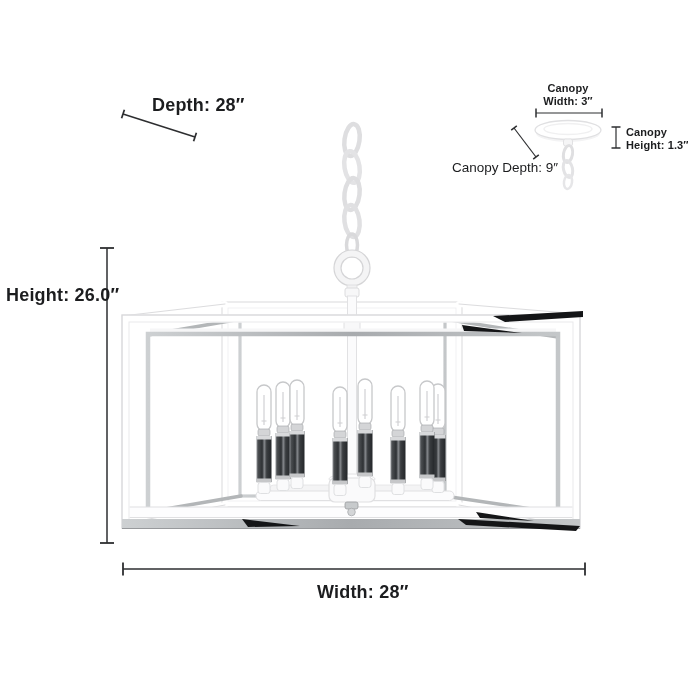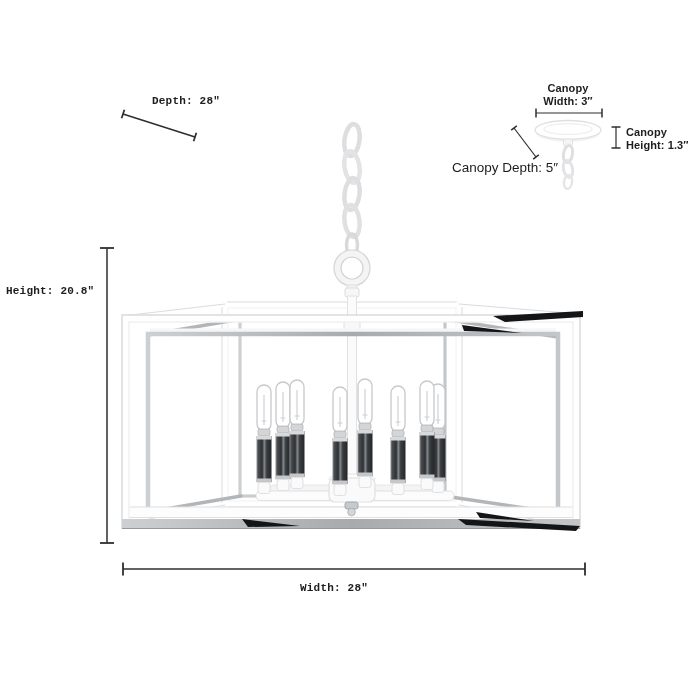--- a/index.html
+++ b/index.html
@@ -1,20 +1,20 @@
 <!DOCTYPE html>
 <html><head>
 <meta charset="utf-8">
 <style>
   html,body{margin:0;padding:0;background:#fff;}
   .stage{position:relative;width:688px;height:688px;background:#ffffff;overflow:hidden;
          font-family:"Liberation Sans",sans-serif;color:#1c1d1f;}
   .stage svg{position:absolute;left:0;top:0;}
   .lbl{position:absolute;white-space:pre;}
-  .lbl-main{font-size:11px;font-weight:700;letter-spacing:.2px;font-family:Liberation Mono, monospace;}
+  .lbl-main{font-size:18px;font-weight:700;letter-spacing:.2px;}
   .lbl-small{font-size:11px;font-weight:700;line-height:12.5px;letter-spacing:.1px;}
   .lbl-plain{font-size:13.5px;font-weight:400;}
   .ta-c{text-align:center;}
 </style>
 </head>
 <body>
 
 <div class="stage">
 
 <svg width="688" height="688" viewBox="0 0 688 688">
@@ -176,23 +176,23 @@
     <g>
       <line x1="514" y1="128" x2="536" y2="157" stroke-width="1.2"></line>
       <line x1="511.2" y1="130.1" x2="516.8" y2="125.9" stroke-width="1.5"></line>
       <line x1="533.2" y1="159.1" x2="538.8" y2="154.9" stroke-width="1.5"></line>
     </g>
   </g>
 </svg>
 
   <div class="lbl lbl-main" style="left:152px;top:95px;">Depth: 28″</div>
 
-  <div class="lbl lbl-main" style="left:6px;top:285px;">Height: 20.8″</div>
+  <div class="lbl lbl-main" style="left:6px;top:285px;">Height: 26.0″</div>
 
-  <div class="lbl lbl-main" style="left:300px;top:582px;text-align:right;">Width: 28″</div>
+  <div class="lbl lbl-main" style="left:317px;top:582px;text-align:right;">Width: 28″</div>
 
   <div class="lbl lbl-small ta-c" style="left:524px;top:82px;width:88px;"><span>Canopy</span><br><span>Width: 3″</span></div>
 
   <div class="lbl lbl-small" style="left:626px;top:126px;"><span>Canopy</span><br><span>Height: 1.3″</span></div>
 
-  <div class="lbl lbl-plain" style="left:452px;top:160px;">Canopy Depth: 5″</div>
+  <div class="lbl lbl-plain" style="left:452px;top:160px;">Canopy Depth: 9″</div>
 
 </div>
 
 </body></html>

